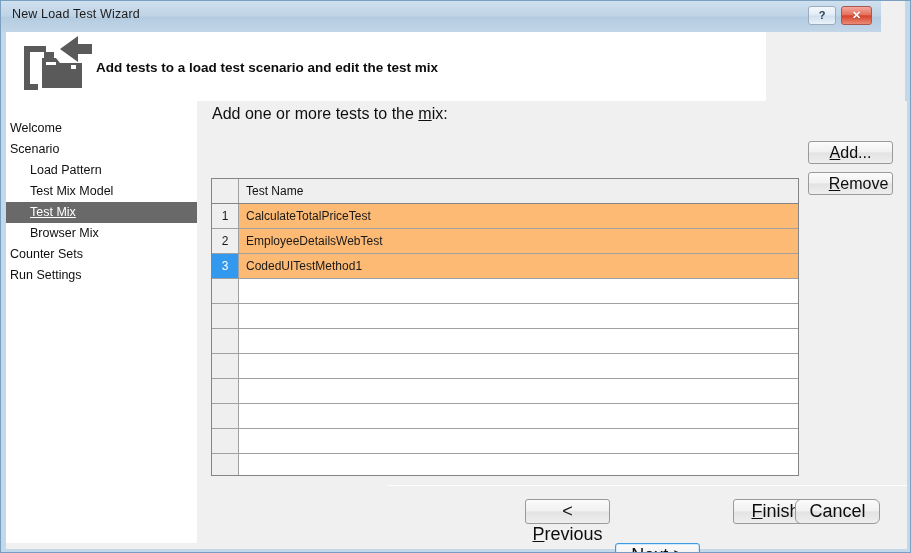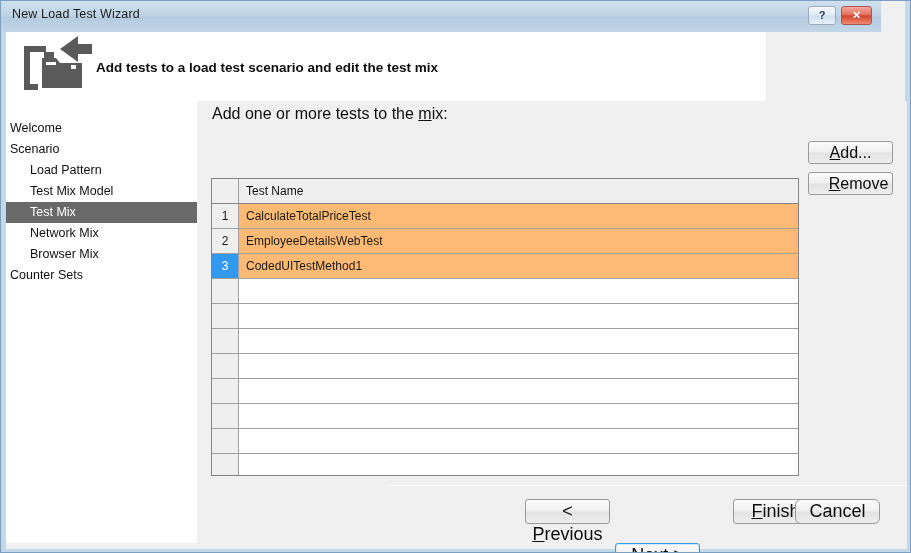--- a/index.html
+++ b/index.html
@@ -124,20 +124,21 @@
     font-size: 12.5px;
     color: #0f0f0f;
     white-space: nowrap;
     cursor: default;
   }
   .nav-item.level-0 { padding-left: 4px; }
   .nav-item.level-1 { padding-left: 24px; }
   .nav-item.selected {
     background: #696969;
     color: #ffffff;
+    text-decoration: underline;
   }
   #nav-list { padding-top: 17px; }
 
   
   #main {
     position: absolute;
     left: 191px; top: 0;
     right: 0;
     height: 442px;
   }
@@ -295,23 +296,23 @@
 
   <div id="content">
 
     <div id="sidebar">
       <div id="nav-list">
           <div class="nav-item level-0"><span>Welcome</span></div>
           <div class="nav-item level-0"><span>Scenario</span></div>
           <div class="nav-item level-1"><span>Load Pattern</span></div>
           <div class="nav-item level-1"><span>Test Mix Model</span></div>
           <div class="nav-item level-1 selected"><span>Test Mix</span></div>
-          <div class="nav-item level-1"><span>Network Mix</span></div>
           <div class="nav-item level-1"><span>Browser Mix</span></div>
           <div class="nav-item level-0"><span>Counter Sets</span></div>
+          <div class="nav-item level-0"><span>Run Settings</span></div>
         </div>
     </div>
 
     <div id="main">
 
       <div id="grid-label">
         <span>Add one or more tests to the </span><span class="akey">m</span><span>ix:</span>
       </div>
 
       <div id="grid">

